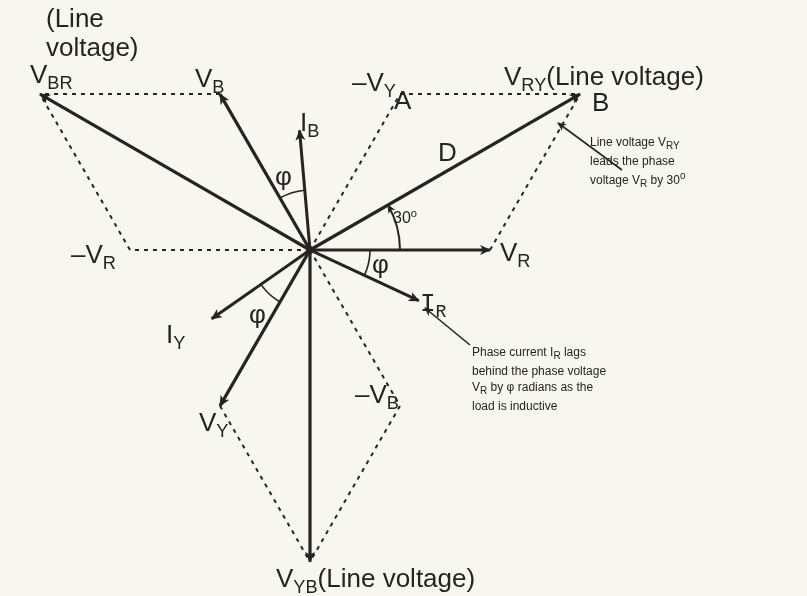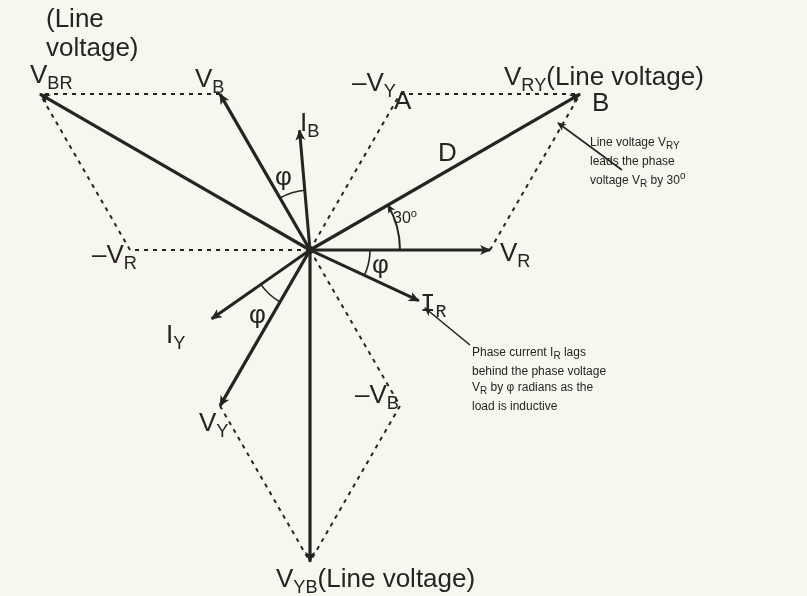--- a/index.html
+++ b/index.html
@@ -96,21 +96,21 @@
 <div class="lbl" style="left:394px; top:86px;">A</div>
 <div class="lbl" style="left:504px; top:62px;">V<sub>RY</sub>(Line voltage)</div>
 <div class="lbl" style="left:592px; top:88px;">B</div>
 <div class="lbl" style="left:276px; top:108px;margin-left:24px;">I<sub>B</sub></div>
 <div class="lbl" style="left:438px; top:138px;">D</div>
 <div class="lbl" style="left:393px; top:207px; font-size:16px;">30<sup>o</sup></div>
 <div class="lbl" style="left:275px; top:162px;">φ</div>
 <div class="lbl" style="left:372px; top:250px;">φ</div>
 <div class="lbl" style="left:249px; top:300px;">φ</div>
 <div class="lbl" style="left:500px; top:238px;">V<sub>R</sub></div>
-<div class="lbl" style="left:92px; top:240px;">–V<sub>R</sub></div>
+<div class="lbl" style="left:71px; top:240px;">–V<sub>R</sub></div>
 <div class="lbl" style="left:420px; top:290px;font-family:Liberation Mono, monospace;">I<sub>R</sub></div>
 <div class="lbl" style="left:166px; top:320px;">I<sub>Y</sub></div>
 <div class="lbl" style="left:199px; top:408px;">V<sub>Y</sub></div>
 <div class="lbl" style="left:355px; top:380px;">–V<sub>B</sub></div>
 <div class="lbl" style="left:276px; top:564px;">V<sub>YB</sub>(Line voltage)</div>
 
 <div class="ann" style="left:590px; top:134px;">Line voltage V<sub>RY</sub><br>leads the phase<br>voltage V<sub>R</sub> by 30<sup>o</sup></div>
 <div class="ann" style="left:472px; top:344px;">Phase current I<sub>R</sub> lags<br>behind the phase voltage<br>V<sub>R</sub> by φ radians as the<br>load is inductive</div>
 
 </body></html>

